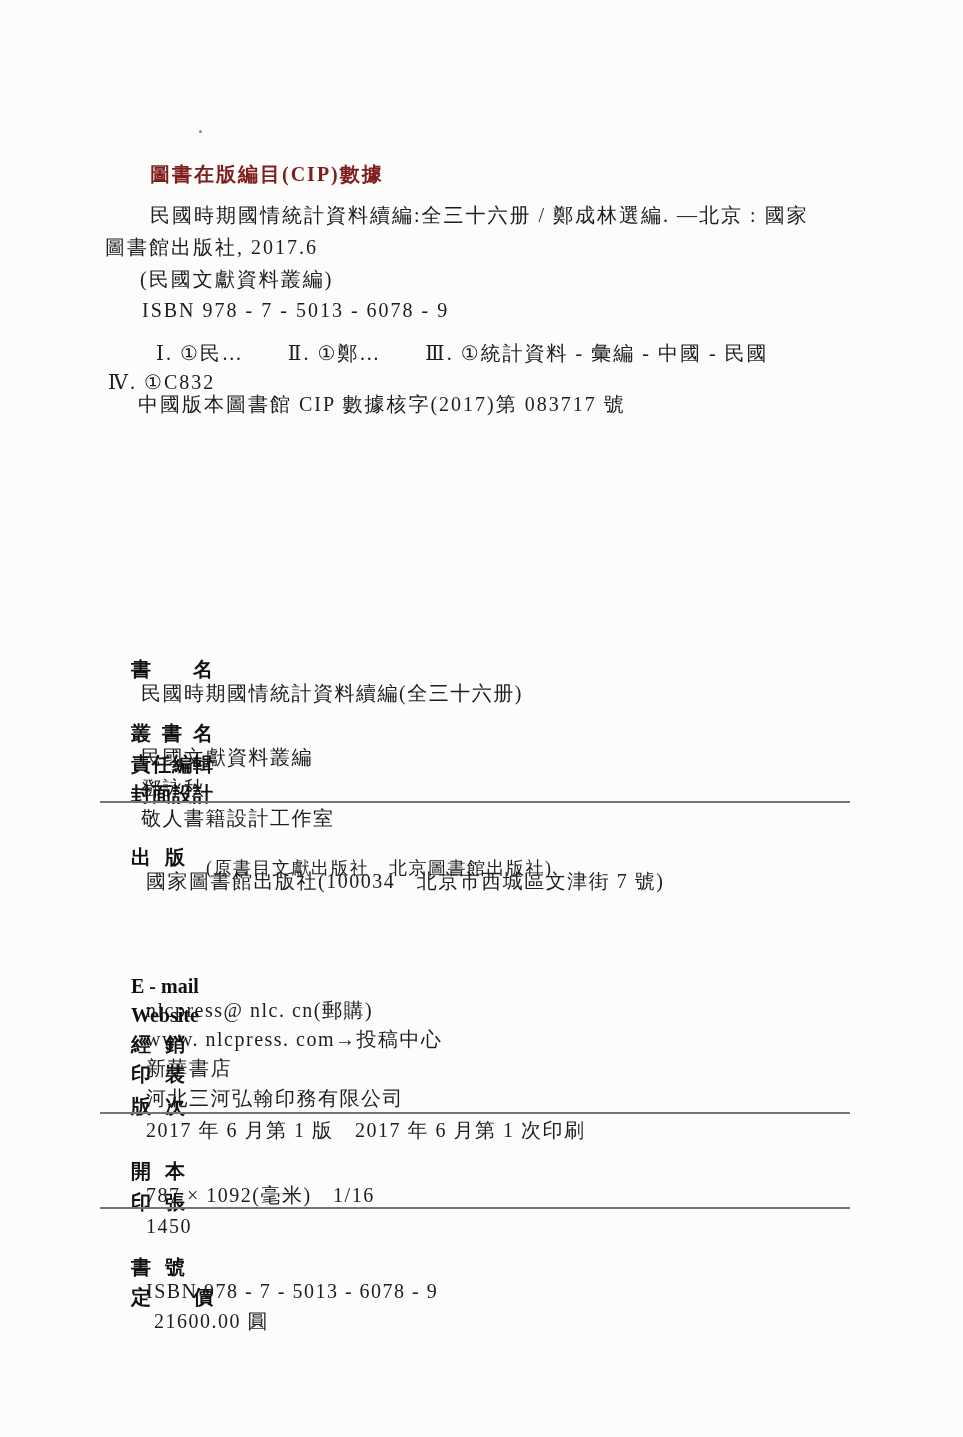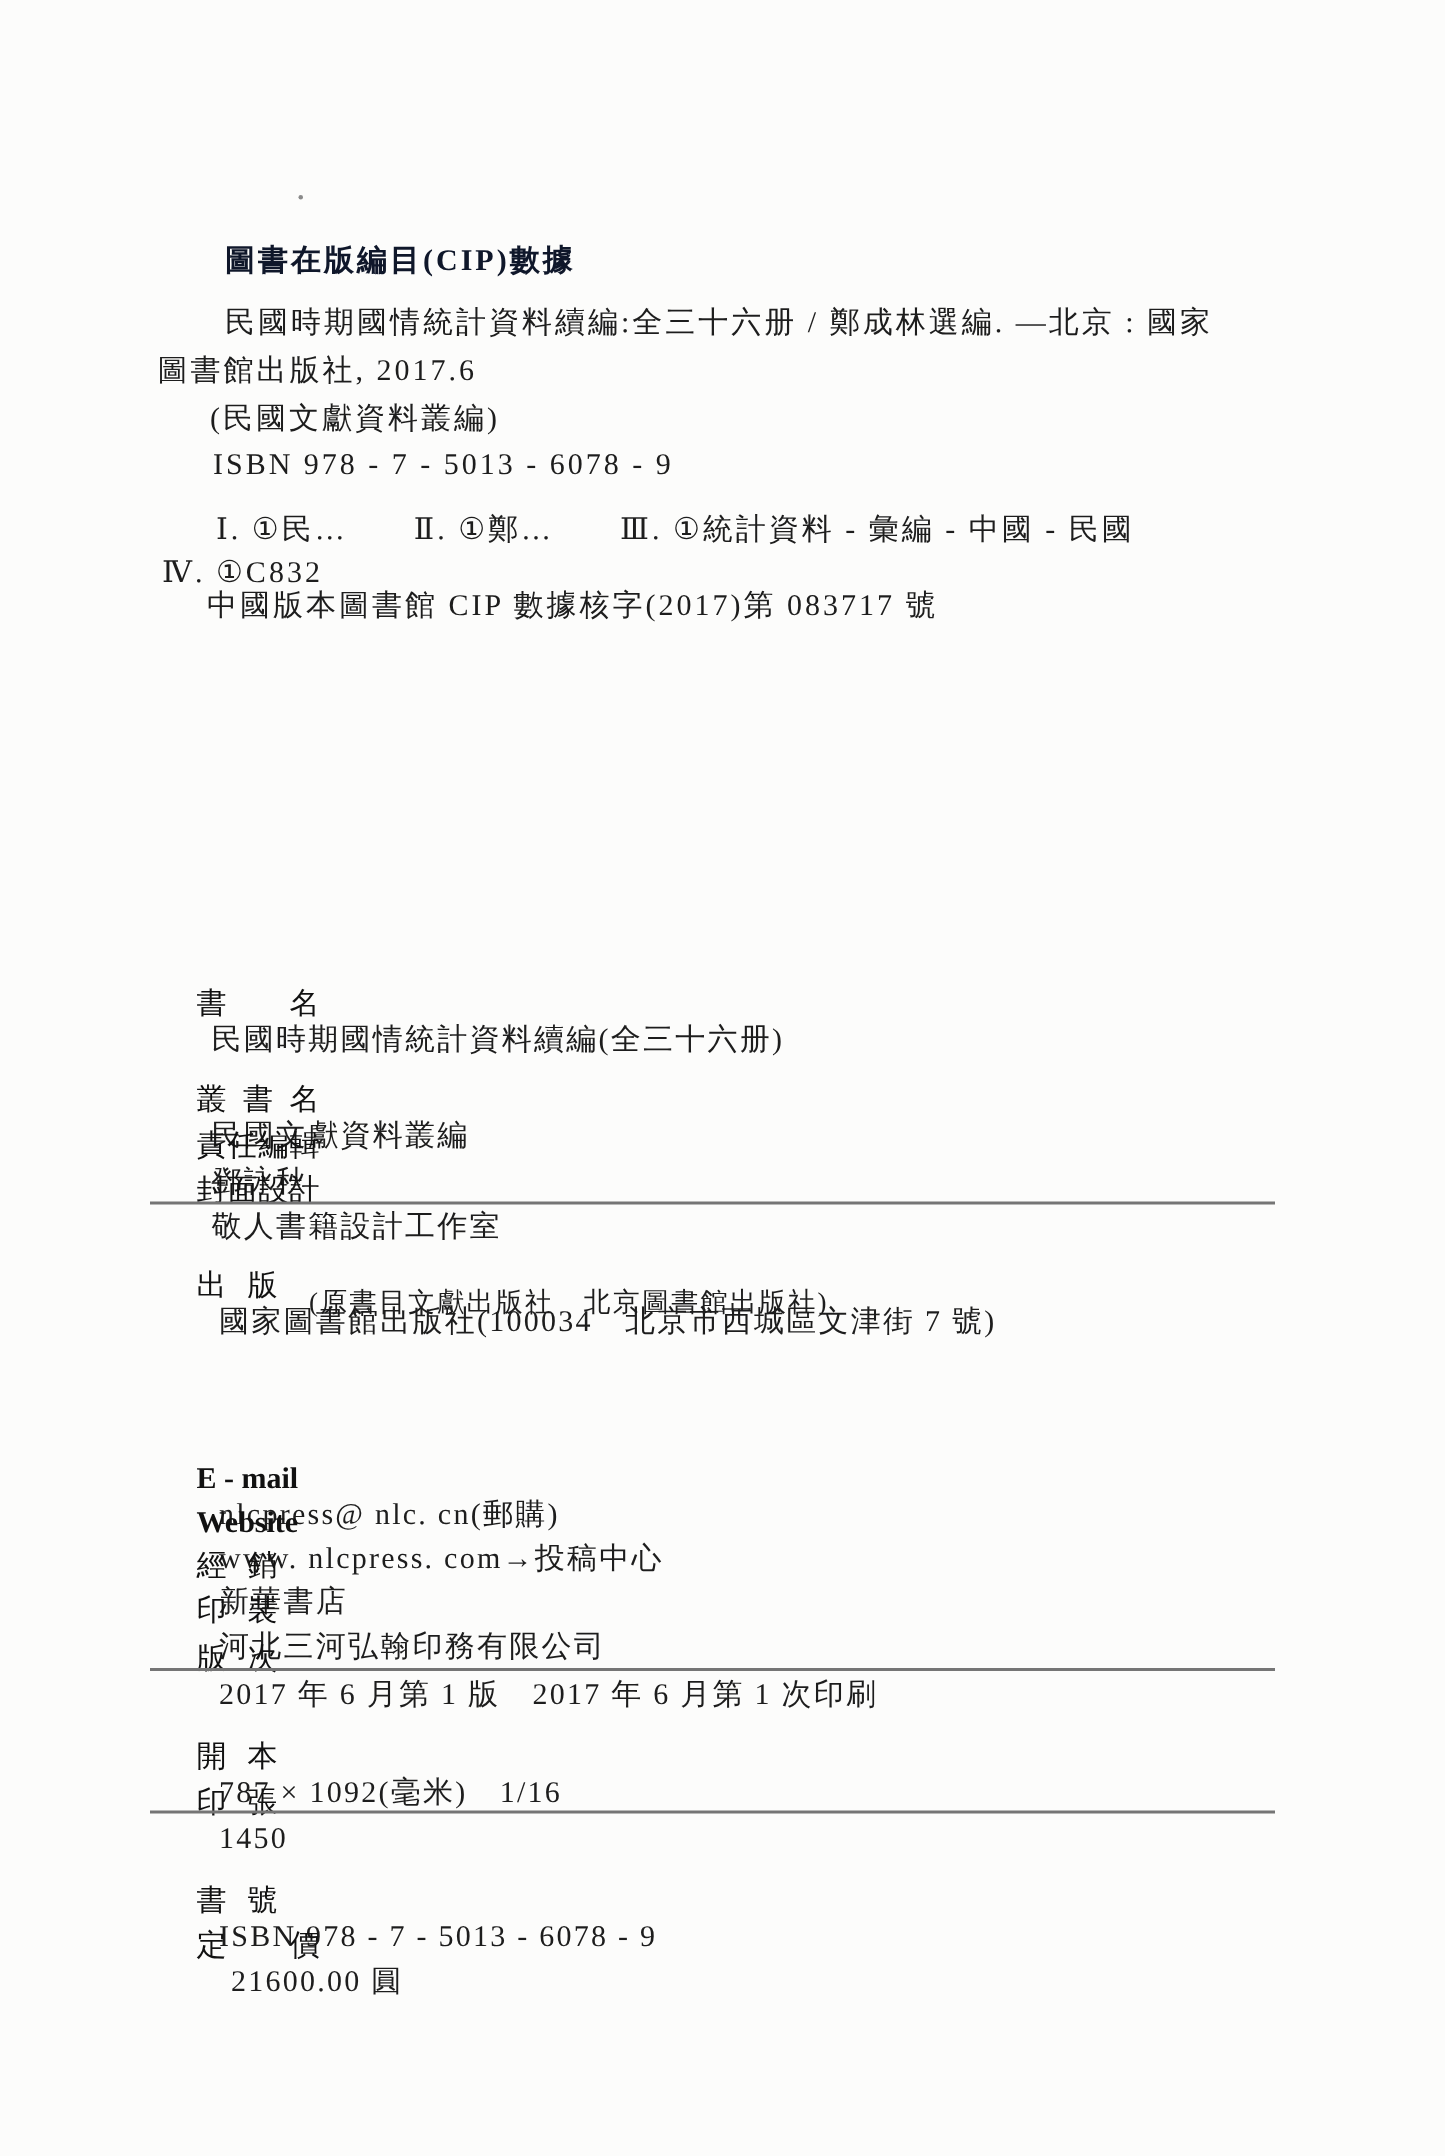--- a/index.html
+++ b/index.html
@@ -19,24 +19,24 @@
   .line {
     position: absolute;
     left: 105px;
     white-space: pre;
     font-size: 20px;
     line-height: 24px;
     letter-spacing: 1.5px;
     color: #1d1d1d;
   }
   .cipline { letter-spacing: 2px; }
-  .bold { font-weight: 700; color: #0f172a; }
+  .bold { font-weight: 700; color: #7f1d1d; }
   .lbl {
     display: inline-block;
-    font-weight: 400;
+    font-weight: 700;
     color: #111;
     text-align: justify;
     text-align-last: justify;
     vertical-align: top;
     letter-spacing: 0;
   }
   .w1 { width: 82px; }   
   .w2 { width: 54px; }   
   .lbl-latin {
     display: inline-block;
@@ -74,21 +74,21 @@
 
 <div class="page">
 
   <div class="speck"></div>
 
   <div class="line cipline bold" style="top:162px; left:150px;">圖書在版編目(CIP)數據</div>
   <div class="line cipline" style="top:203px; left:150px;">民國時期國情統計資料續編:全三十六册 / 鄭成林選編. —北京 : 國家</div>
   <div class="line cipline" style="top:235px; left:105px;">圖書館出版社, 2017.6</div>
   <div class="line cipline" style="top:267px; left:140px;">(民國文獻資料叢編)</div>
   <div class="line cipline" style="top:298px; left:142px;">ISBN 978 - 7 - 5013 - 6078 - 9</div>
-  <div class="line cipline" style="top:341px; left:144px;">Ⅰ. ①民…　　Ⅱ. ①鄭…　　Ⅲ. ①統計資料 - 彙編 - 中國 - 民國</div>
+  <div class="line cipline" style="top:341px; left:156px;">Ⅰ. ①民…　　Ⅱ. ①鄭…　　Ⅲ. ①統計資料 - 彙編 - 中國 - 民國</div>
   <div class="line cipline" style="top:370px; left:108px;">Ⅳ. ①C832</div>
   <div class="line cipline" style="top:392px; left:138px;">中國版本圖書館 CIP 數據核字(2017)第 083717 號</div>
 
   <div class="line" style="top:633px;">
     <span class="lbl w1">書名</span>
     <span class="val v1">民國時期國情統計資料續編(全三十六册)</span>
   </div>
   <div class="line" style="top:697px;">
     <span class="lbl w1">叢書名</span>
     <span class="val v1">民國文獻資料叢編</span>

